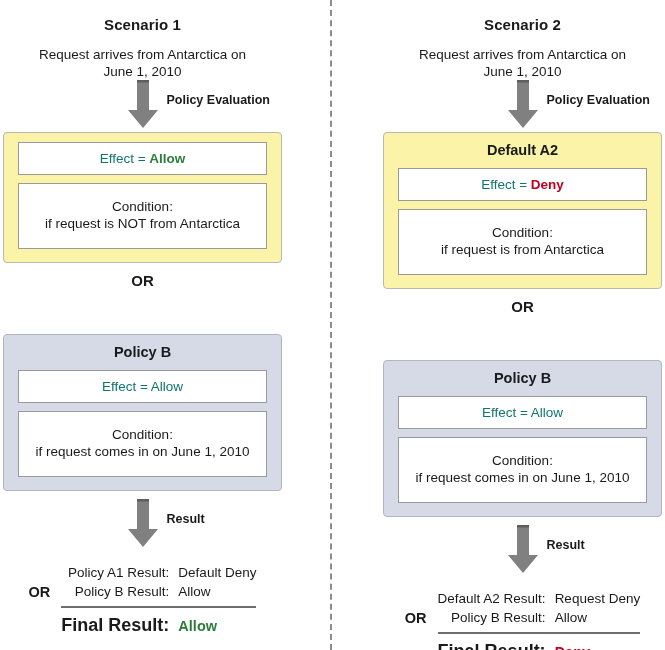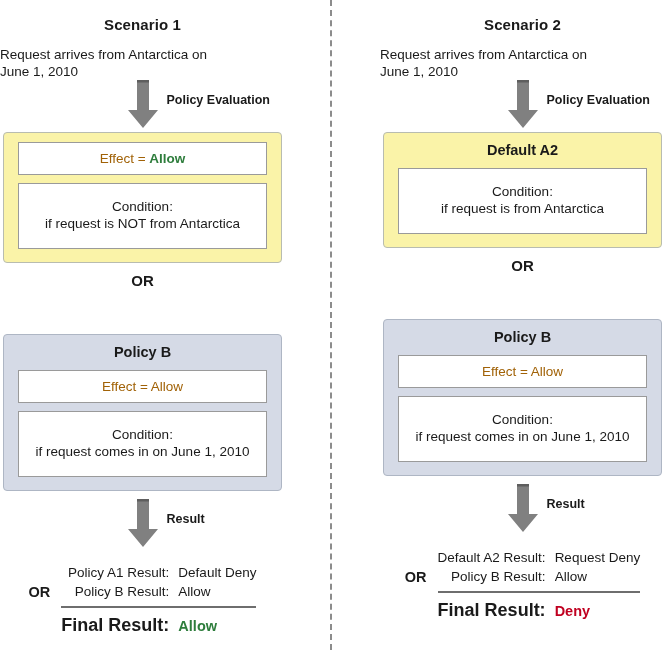--- a/index.html
+++ b/index.html
@@ -44,20 +44,21 @@
 
   .scenario-title {
     text-align: center;
     font-size: 15px;
     font-weight: bold;
     padding-top: 16px;
     letter-spacing: 0.1px;
   }
 
   .request-line {
+    text-align: center;
     font-size: 13.5px;
     line-height: 17px;
     margin-top: 13px;
     white-space: pre-line;
   }
 
   
   .arrow-row {
     position: relative;
     height: 52px;
@@ -116,21 +117,21 @@
     padding: 7px 4px;
     margin-bottom: 8px;
   }
   .inner-condition {
     padding: 14px 4px 16px 4px;
     white-space: pre-line;
   }
 
   .val-allow { color: #2e7d3c; font-weight: bold; }
   .val-deny  { color: #c00020; font-weight: bold; }
-  .val-plain { color: #a16207; }
+  .val-plain { color: #0f766e; }
 
   
   .or-sep {
     text-align: center;
     font-size: 15px;
     font-weight: bold;
     padding: 9px 0 9px 0;
   }
 
   
@@ -264,20 +265,23 @@
     <div class="arrow-row">
       <svg class="arrow" viewBox="0 0 34 50">
         <polygon points="11,0 23,0 23,30 32,30 17,48 2,30 11,30" fill="#808080"></polygon>
         <rect x="11" y="0" width="12" height="2.5" fill="#5e5e5e"></rect>
       </svg>
       <div class="arrow-label">Policy Evaluation</div>
     </div>
 
     <div class="policy-card yellow">
       <div class="policy-name">Default A2</div>
+      <div class="inner-box inner-effect">
+        <span class="val-plain">Effect = </span><span class="val-deny">Deny</span>
+      </div>
       <div class="inner-box inner-condition">Condition:
 if request is from Antarctica</div>
     </div>
 
     <div class="or-sep">OR</div>
 
     <div class="policy-card bluegray">
       <div class="policy-name">Policy B</div>
       <div class="inner-box inner-effect">
         <span class="val-plain">Effect = </span><span class="val-plain">Allow</span>

